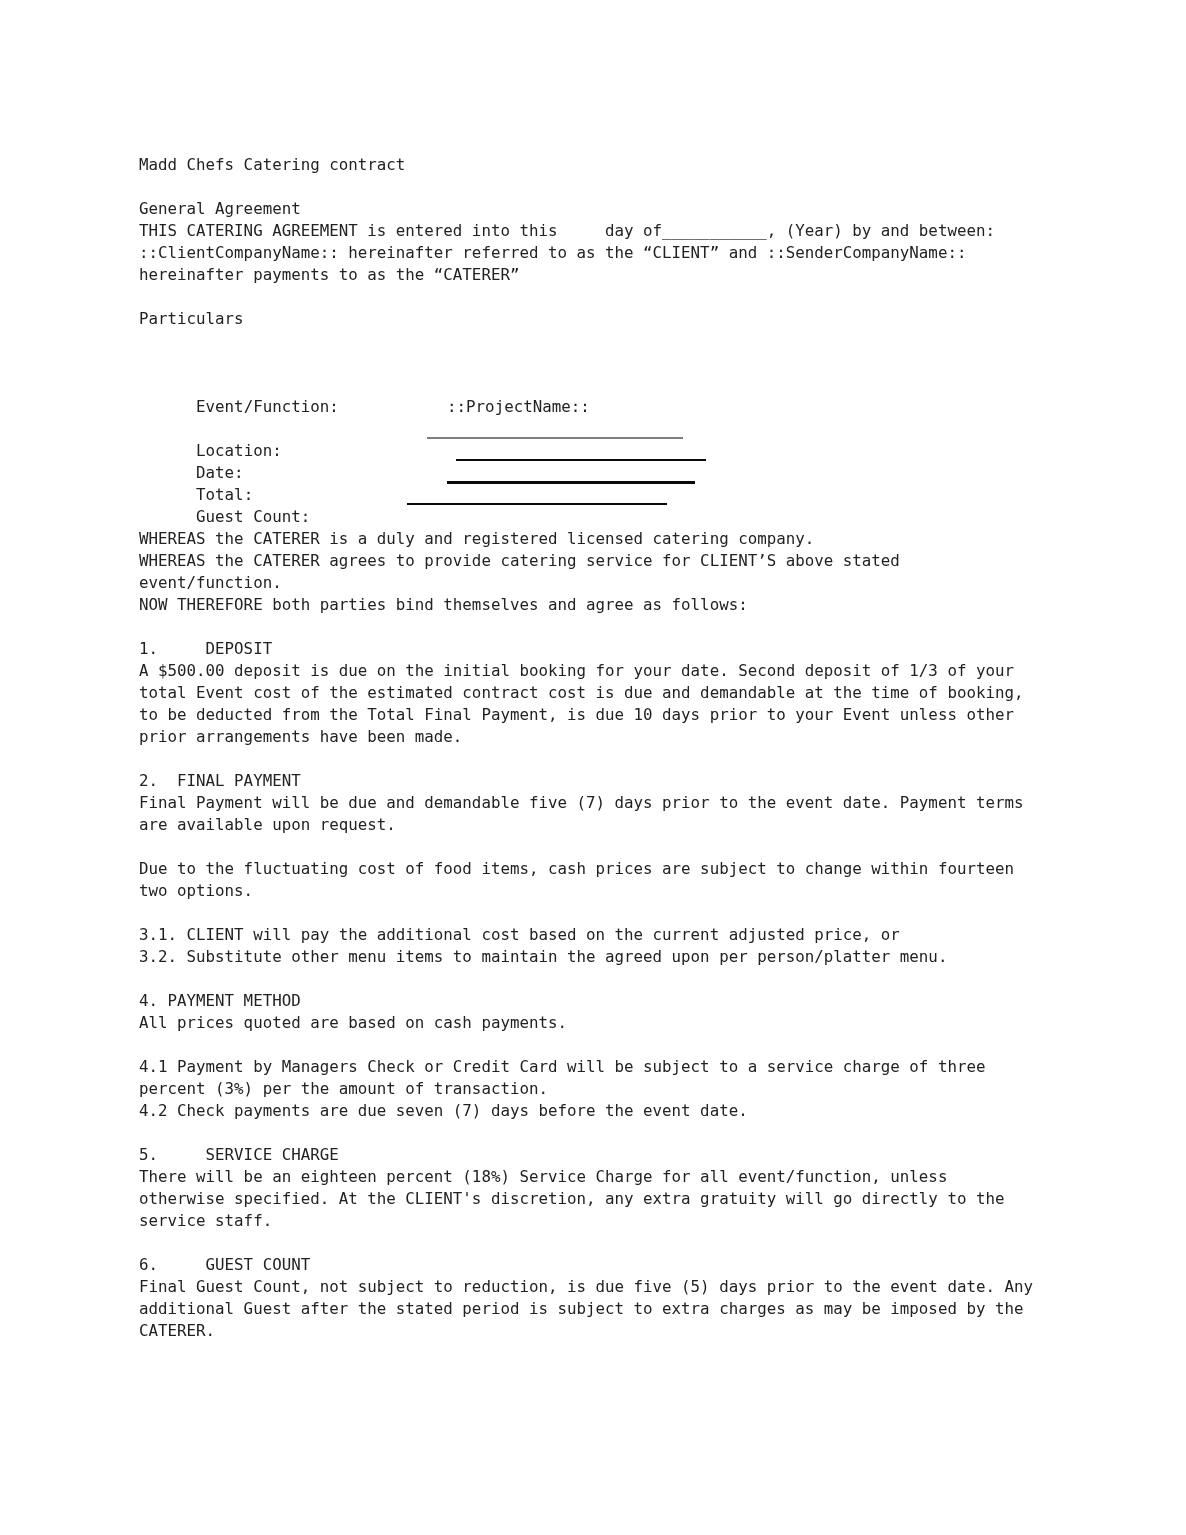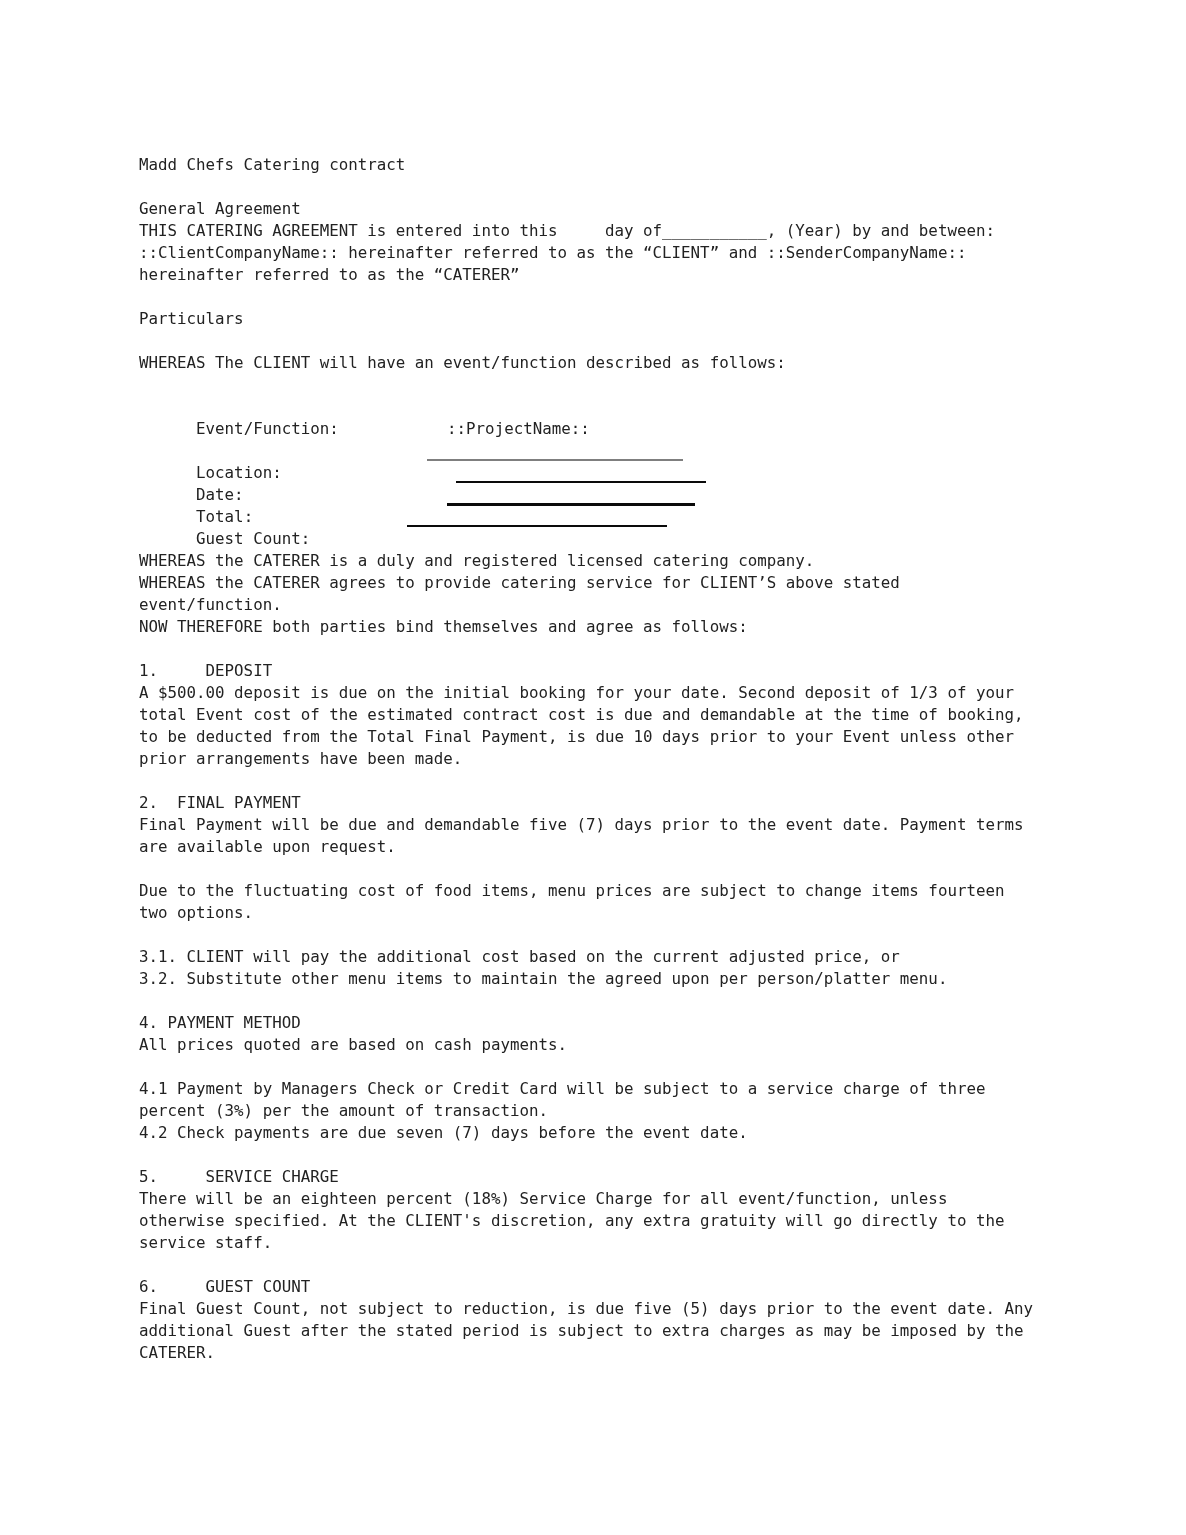--- a/index.html
+++ b/index.html
@@ -75,27 +75,26 @@
 
 <div class="page">
   <div class="doc">
 
     <div class="ln">Madd Chefs Catering contract</div>
     <div class="ln"></div>
 
     <div class="ln">General Agreement</div>
     <div class="ln">THIS CATERING AGREEMENT is entered into this     day of___________, (Year) by and between:</div>
     <div class="ln">::ClientCompanyName:: hereinafter referred to as the “CLIENT” and ::SenderCompanyName::</div>
-    <div class="ln">hereinafter referred to as the “CATERER”</div>
+    <div class="ln">hereinafter payments to as the “CATERER”</div>
     <div class="ln"></div>
 
     <div class="ln">Particulars</div>
     <div class="ln"></div>
 
-    <div class="ln">WHEREAS The CLIENT will have an event/function described as follows:</div>
     <div class="ln"></div>
 
     <div class="ln">
       <span class="ef-label">Event/Function:</span><span>::ProjectName::</span>
     </div>
     <div class="ln"></div>
 
     <div class="ln field">
       <span>Location:</span>
       <span class="underline ul-location"></span>
@@ -125,21 +124,21 @@
     <div class="ln">total Event cost of the estimated contract cost is due and demandable at the time of booking,</div>
     <div class="ln">to be deducted from the Total Final Payment, is due 10 days prior to your Event unless other</div>
     <div class="ln">prior arrangements have been made.</div>
     <div class="ln"></div>
 
     <div class="ln">2.  FINAL PAYMENT</div>
     <div class="ln">Final Payment will be due and demandable five (7) days prior to the event date. Payment terms</div>
     <div class="ln">are available upon request.</div>
     <div class="ln"></div>
 
-    <div class="ln">Due to the fluctuating cost of food items, menu prices are subject to change items fourteen</div>
+    <div class="ln">Due to the fluctuating cost of food items, cash prices are subject to change within fourteen</div>
     <div class="ln">two options.</div>
     <div class="ln"></div>
 
     <div class="ln">3.1. CLIENT will pay the additional cost based on the current adjusted price, or</div>
     <div class="ln">3.2. Substitute other menu items to maintain the agreed upon per person/platter menu.</div>
     <div class="ln"></div>
 
     <div class="ln">4. PAYMENT METHOD</div>
     <div class="ln">All prices quoted are based on cash payments.</div>
     <div class="ln"></div>

